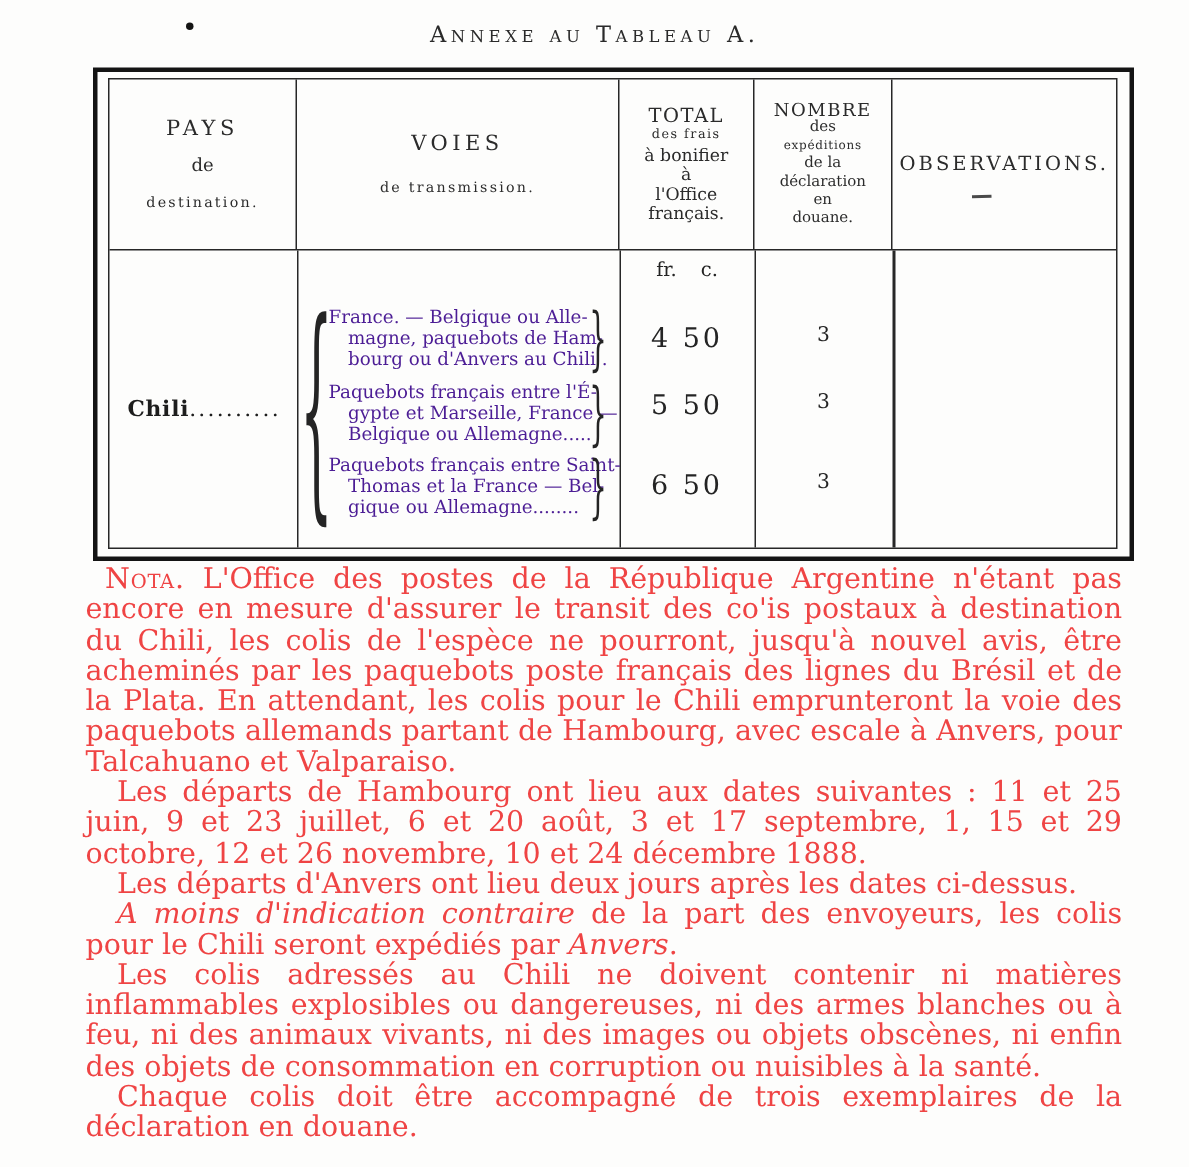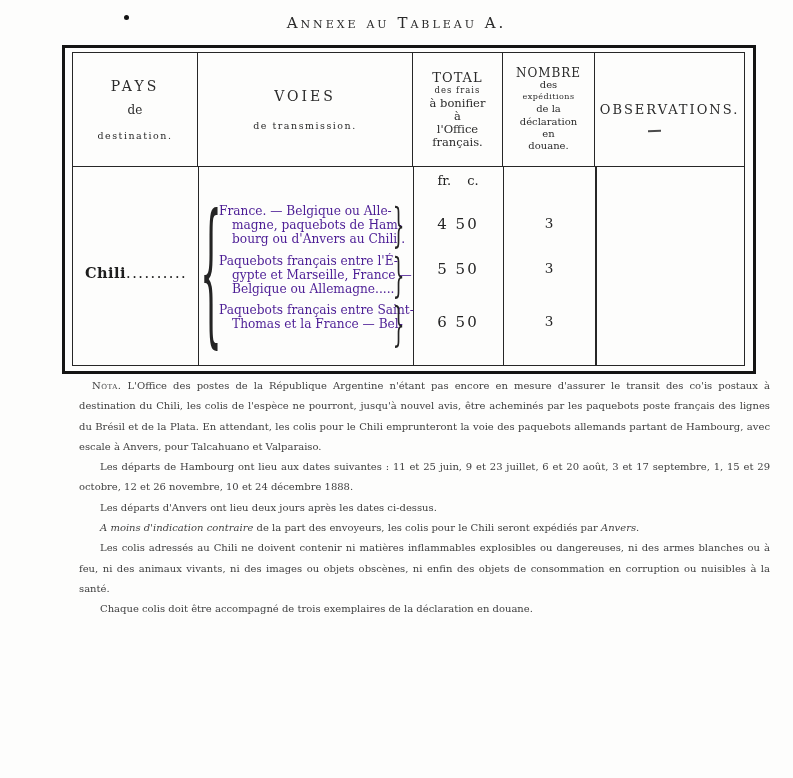--- a/index.html
+++ b/index.html
@@ -56,31 +56,31 @@
   }
   .routes{position:absolute;left:146px;top:38px;width:196px;}
   .route{position:relative;padding-right:14px;}
   .route + .route{margin-top:8px;}
   .route-line{white-space:nowrap;font-size:12.2px;line-height:13.9px;color:#4c1d95;}
   .route-line.cont{padding-left:13px;}
   .route-brace{
     position:absolute;right:2px;top:-2px;font-size:46px;line-height:44px;
     transform:scaleX(.4);transform-origin:center top;color:#242424;
   }
-  .col-money{position:absolute;left:340px;width:90px;text-align:center;font-size:15px;color:#242424;}
+  .col-money{position:absolute;left:340px;width:90px;text-align:center;font-size:18px;color:#242424;}
   .col-count{position:absolute;left:430px;width:92px;text-align:center;font-size:13.5px;color:#242424;}
   .frc{top:6px;font-size:13px;}
   .frc .sp{display:inline-block;width:16px;}
   .y1{top:48px;} .y2{top:93px;} .y3{top:146px;text-align:center;}
   .money-val{letter-spacing:2px;}
   .dash-artifact{position:absolute;left:648px;top:130px;width:13px;height:2px;background:#4a4a4a;transform:rotate(-2deg);}
   
   .notes{
     position:absolute;left:57px;top:376px;width:691px;
-    font-size:10px;line-height:20.3px;text-align:justify;color:#404040;margin-left:22px;
+    font-size:19px;line-height:20.3px;text-align:justify;color:#ef4444;
   }
   .notes p{margin:0;text-indent:21px;}
   .notes p.first{text-indent:13px;}
   .sc-lead{font-variant:small-caps;letter-spacing:.5px;}
   .ital{font-style:italic;}
 </style>
 </head>
 <body>
 
 <div class="page">
@@ -147,20 +147,21 @@
           </div>
           <div class="route">
             <div class="route-line">Paquebots français entre l'É-</div>
             <div class="route-line cont">gypte et Marseille, France —</div>
             <div class="route-line cont">Belgique ou Allemagne.....</div>
             <span class="route-brace">}</span>
           </div>
           <div class="route">
             <div class="route-line">Paquebots français entre Saint-</div>
             <div class="route-line cont">Thomas et la France — Bel-</div>
+            <div class="route-line cont">gique ou Allemagne........</div>
             <span class="route-brace">}</span>
           </div>
         </div>
 
         <div class="col-money frc"><span>fr.</span><span class="sp"></span><span>c.</span></div>
         <div class="col-money y1"><span class="money-val">4 50</span></div>
         <div class="col-money y2"><span class="money-val">5 50</span></div>
         <div class="col-money y3"><span class="money-val">6 50</span></div>
 
         <div class="col-count y1">3</div>

